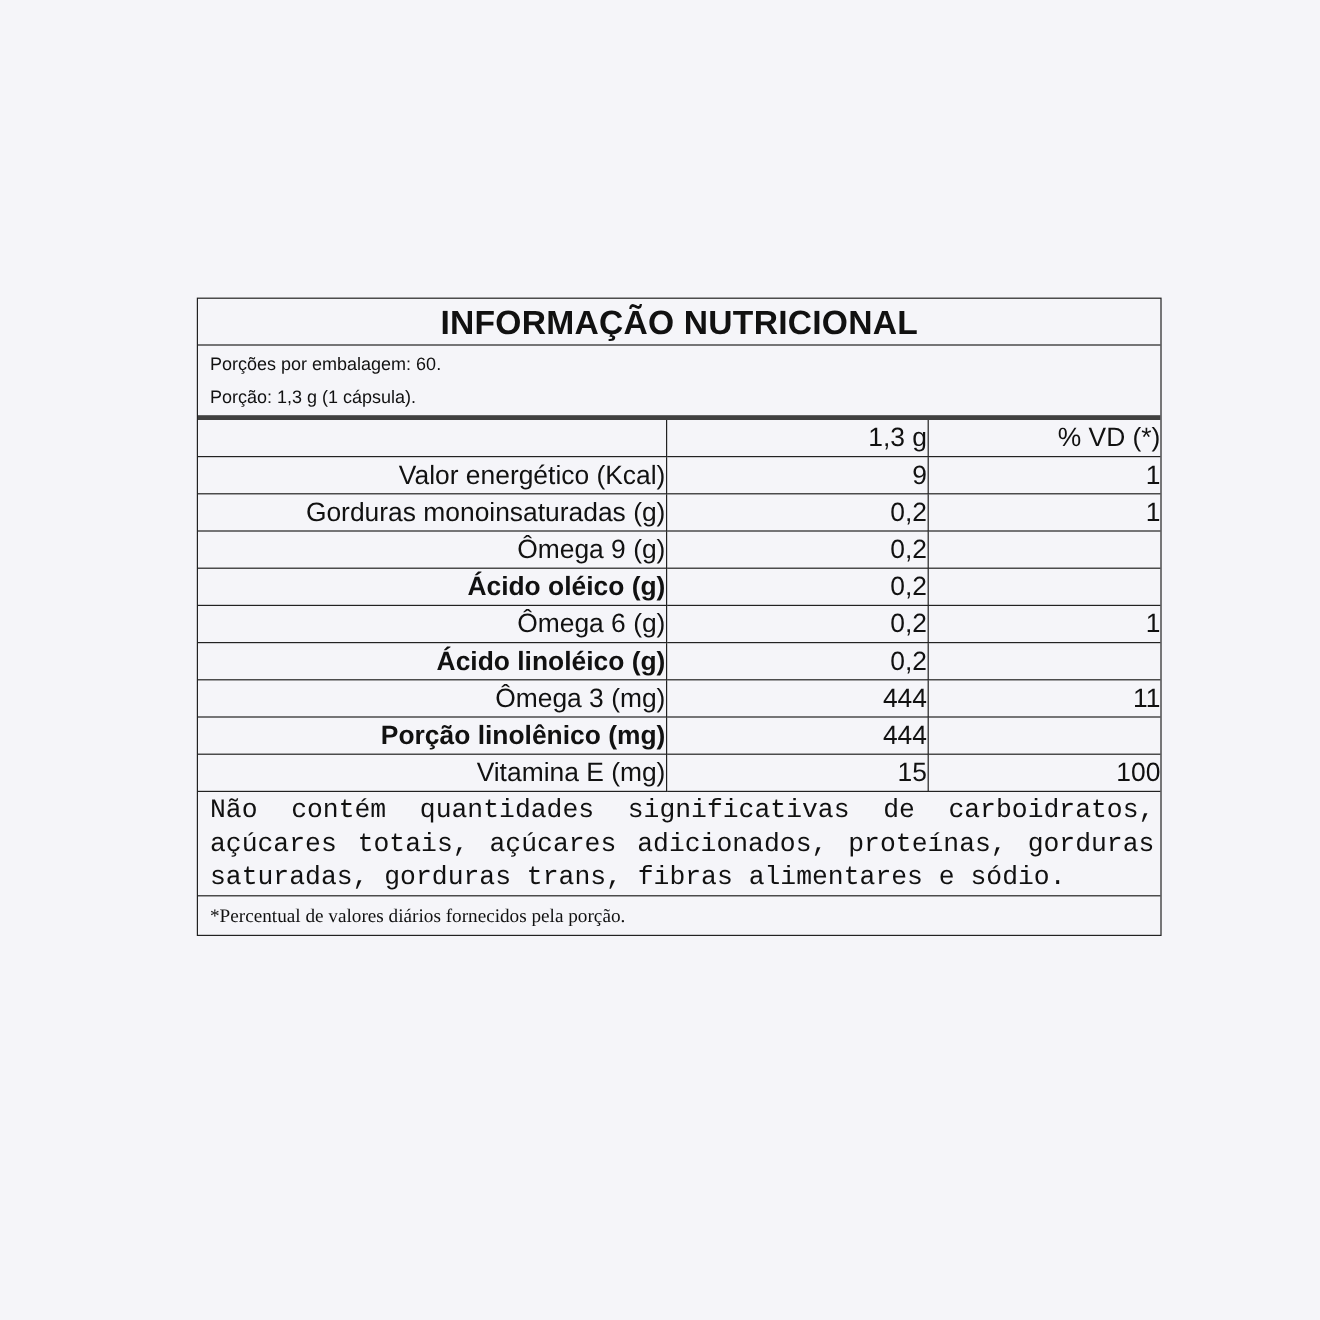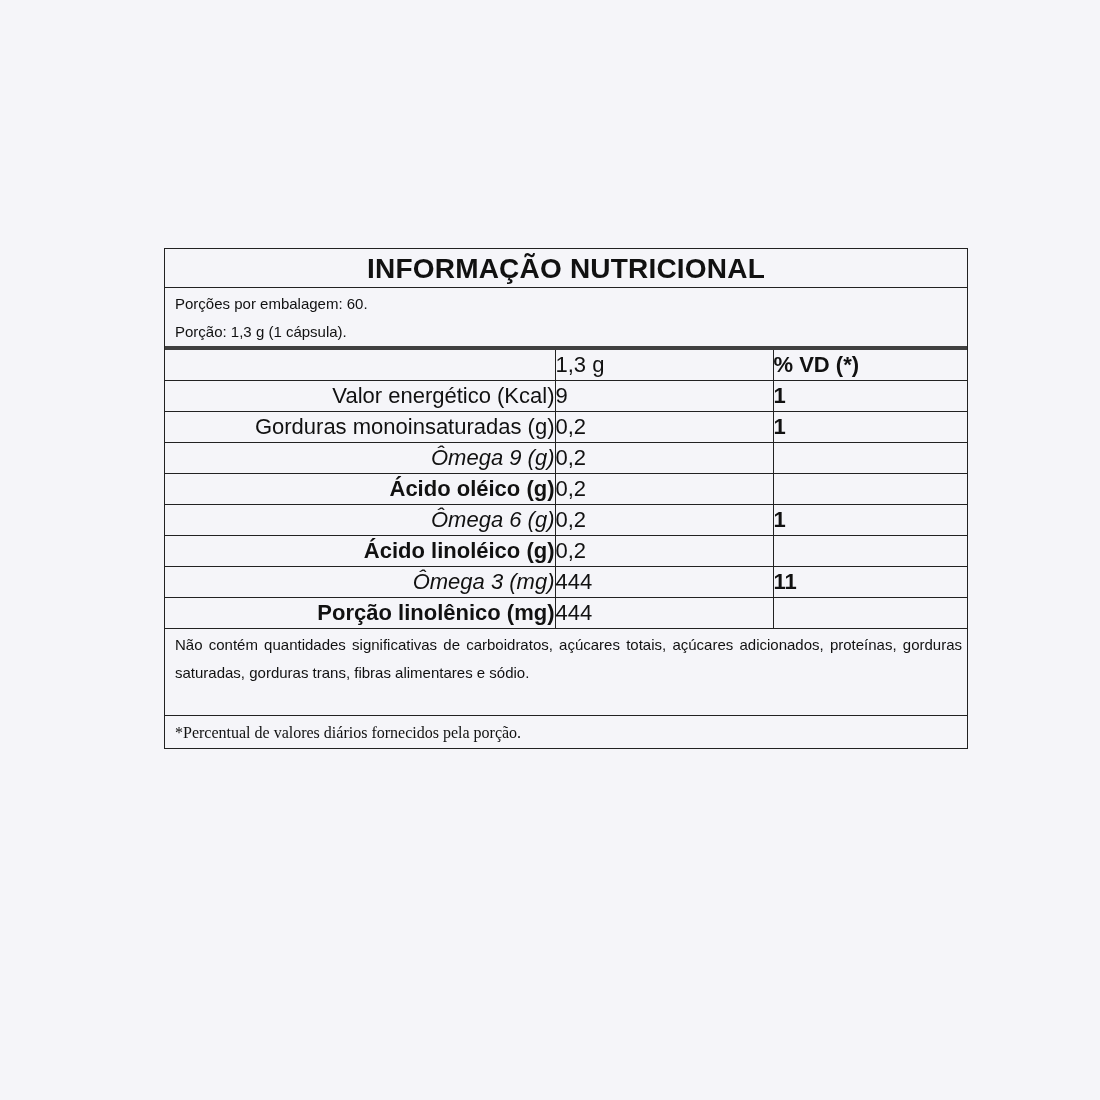--- a/index.html
+++ b/index.html
@@ -4,27 +4,27 @@
 <style>
   html, body { margin:0; padding:0; }
   body { width:1100px; height:1100px; background:#f5f5f9; position:relative; font-family:"Liberation Sans", sans-serif; color:#111; }
   .panel { position:absolute; left:164px; top:248px; width:802px; border:1.5px solid #222; background:#f5f5f9; box-sizing:content-box; }
   .title { height:38px; line-height:40px; text-align:center; font-weight:bold; font-size:28px; border-bottom:1.5px solid #222; letter-spacing:0.2px; }
   .serving { padding:2px 10px 0 10px; height:56px; font-size:15px; line-height:28px; border-bottom:4px solid #404040; }
   table { border-collapse:collapse; width:100%; table-layout:fixed; }
   td { border:1.5px solid #222; height:30px; padding:0; font-size:22px; line-height:30px; }
   tr:first-child td { border-top:none; }
   td:first-child { border-left:none; }
-  td:last-child { border-right:none;font-weight:bold; }
+  td:last-child { border-right:none; }
   td.lbl { text-align:right; padding-left:10px; }
-  td.val, td.vd { text-align:left; }
+  td.val, td.vd { text-align:right; }
   .ind1 { padding-left:17px !important; }
-  .ind2 { padding-left:24px !important;font-style:italic; }
+  .ind2 { padding-left:24px !important; }
   .ind3 { padding-left:30px !important;font-weight:bold; }
-  .note { padding:2px 5px 0 10px; font-size:15px; line-height:28px; text-align:justify; text-align-last:left; height:84px; border-bottom:1.5px solid #222; }
+  .note { padding:2px 5px 0 10px; font-size:22px; line-height:28px; text-align:justify; text-align-last:left; height:84px; border-bottom:1.5px solid #222;font-family:Liberation Mono, monospace; }
   .foot { height:32px; line-height:34px; padding-left:10px; font-size:16px;font-family:Liberation Serif, serif; }
 </style>
 </head>
 <body>
 
 <div class="panel">
   <div class="title">INFORMAÇÃO NUTRICIONAL</div>
   <div class="serving">
     <div>Porções por embalagem: 60.</div>
     <div>Porção: 1,3 g (1 cápsula).</div>
@@ -74,17 +74,22 @@
       <tr>
         <td class="lbl ind2">Ômega 3 (mg)</td>
         <td class="val">444</td>
         <td class="vd">11</td>
       </tr>
       <tr>
         <td class="lbl ind3">Porção linolênico (mg)</td>
         <td class="val">444</td>
         <td class="vd"></td>
       </tr>
+      <tr>
+        <td class="lbl">Vitamina E (mg)</td>
+        <td class="val">15</td>
+        <td class="vd">100</td>
+      </tr>
     </tbody>
   </table>
   <div class="note">Não contém quantidades significativas de carboidratos, açúcares totais, açúcares adicionados, proteínas, gorduras saturadas, gorduras trans, fibras alimentares e sódio.</div>
   <div class="foot">*Percentual de valores diários fornecidos pela porção.</div>
 </div>
 
 </body></html>

